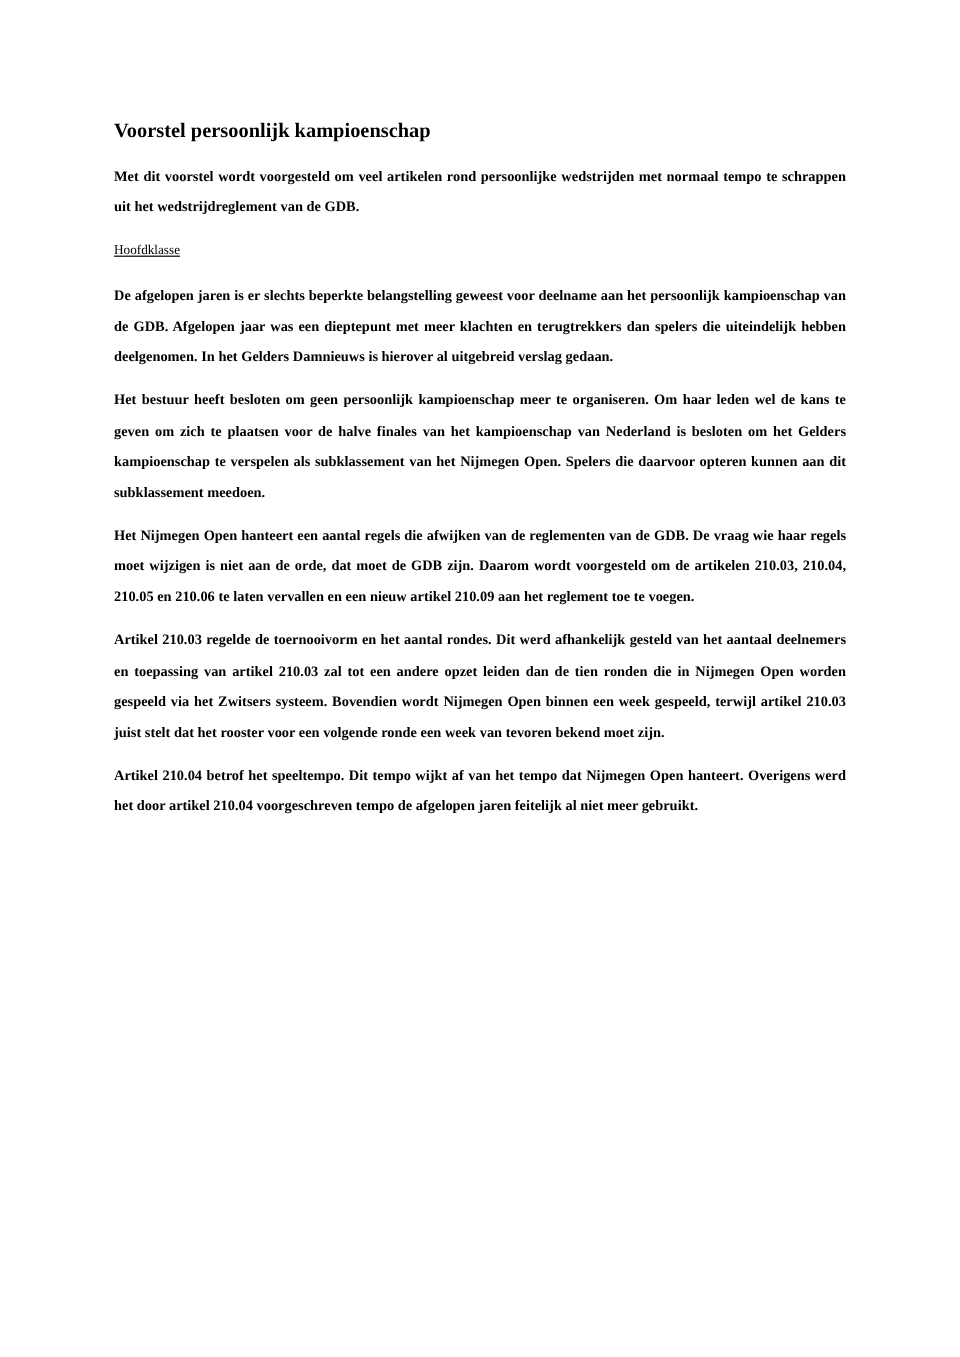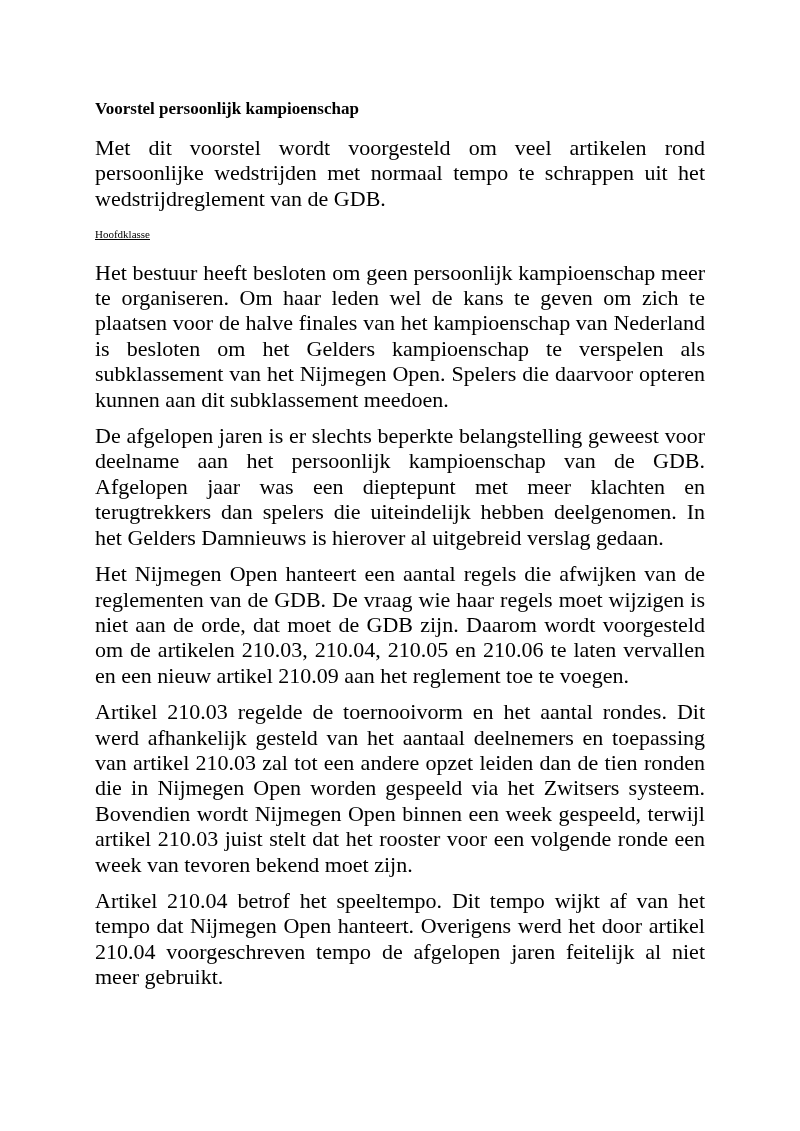--- a/index.html
+++ b/index.html
@@ -18,46 +18,47 @@
     color: #000000;
     overflow: hidden;
   }
   .doc-title {
     font-size: 17px;
     font-weight: bold;
     margin: 0 0 14px 0;
     line-height: 25px;
   }
   .para {
-    font-size: 22px;
+    font-size: 12px;
     line-height: 25.4px;
     text-align: justify;
     margin: 0 0 11px 0;
+    font-weight: bold;
   }
   .section-heading {
     font-size: 11px;
     font-weight: normal;
     text-decoration: underline;
     margin: 6px 0 12px 0;
     line-height: 25.4px;
   }
 </style>
 </head>
 <body>
 
 <div class="page">
   <h1 class="doc-title">Voorstel persoonlijk kampioenschap</h1>
 
   <p class="para">Met dit voorstel wordt voorgesteld om veel artikelen rond persoonlijke wedstrijden met normaal tempo te schrappen uit het wedstrijdreglement van de GDB.</p>
 
   <h2 class="section-heading">Hoofdklasse</h2>
 
+  <p class="para">De afgelopen jaren is er slechts beperkte belangstelling geweest voor deelname aan het persoonlijk kampioenschap van de GDB. Afgelopen jaar was een dieptepunt met meer klachten en terugtrekkers dan spelers die uiteindelijk hebben deelgenomen. In het Gelders Damnieuws is hierover al uitgebreid verslag gedaan.</p>
+
   <p class="para">Het bestuur heeft besloten om geen persoonlijk kampioenschap meer te organiseren. Om haar leden wel de kans te geven om zich te plaatsen voor de halve finales van het kampioenschap van Nederland is besloten om het Gelders kampioenschap te verspelen als subklassement van het Nijmegen Open. Spelers die daarvoor opteren kunnen aan dit subklassement meedoen.</p>
-
-  <p class="para">De afgelopen jaren is er slechts beperkte belangstelling geweest voor deelname aan het persoonlijk kampioenschap van de GDB. Afgelopen jaar was een dieptepunt met meer klachten en terugtrekkers dan spelers die uiteindelijk hebben deelgenomen. In het Gelders Damnieuws is hierover al uitgebreid verslag gedaan.</p>
 
   <p class="para">Het Nijmegen Open hanteert een aantal regels die afwijken van de reglementen van de GDB. De vraag wie haar regels moet wijzigen is niet aan de orde, dat moet de GDB zijn. Daarom wordt voorgesteld om de artikelen 210.03, 210.04, 210.05 en 210.06 te laten vervallen en een nieuw artikel 210.09 aan het reglement toe te voegen.</p>
 
   <p class="para">Artikel 210.03 regelde de toernooivorm en het aantal rondes. Dit werd afhankelijk gesteld van het aantaal deelnemers en toepassing van artikel 210.03 zal tot een andere opzet leiden dan de tien ronden die in Nijmegen Open worden gespeeld via het Zwitsers systeem. Bovendien wordt Nijmegen Open binnen een week gespeeld, terwijl artikel 210.03 juist stelt dat het rooster voor een volgende ronde een week van tevoren bekend moet zijn.</p>
 
   <p class="para">Artikel 210.04 betrof het speeltempo. Dit tempo wijkt af van het tempo dat Nijmegen Open hanteert. Overigens werd het door artikel 210.04 voorgeschreven tempo de afgelopen jaren feitelijk al niet meer gebruikt.</p>
 
 </div>
 
 </body></html>

